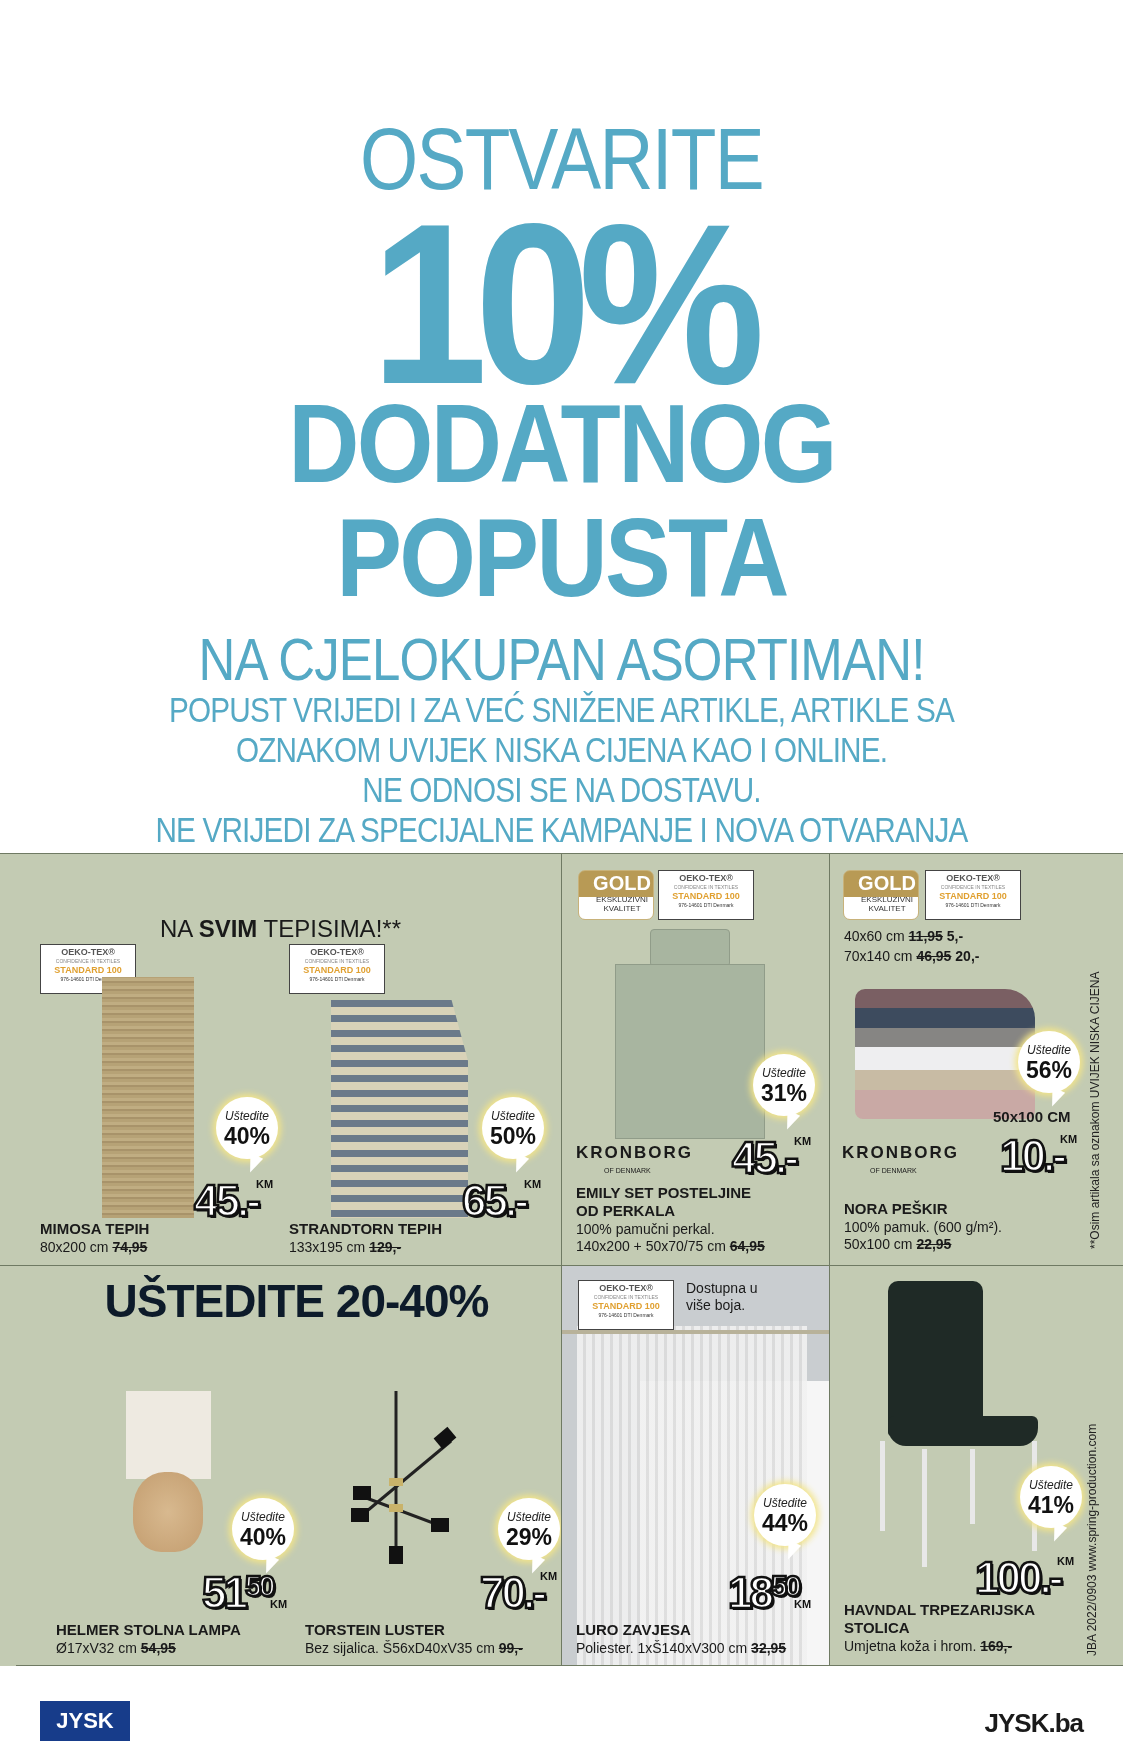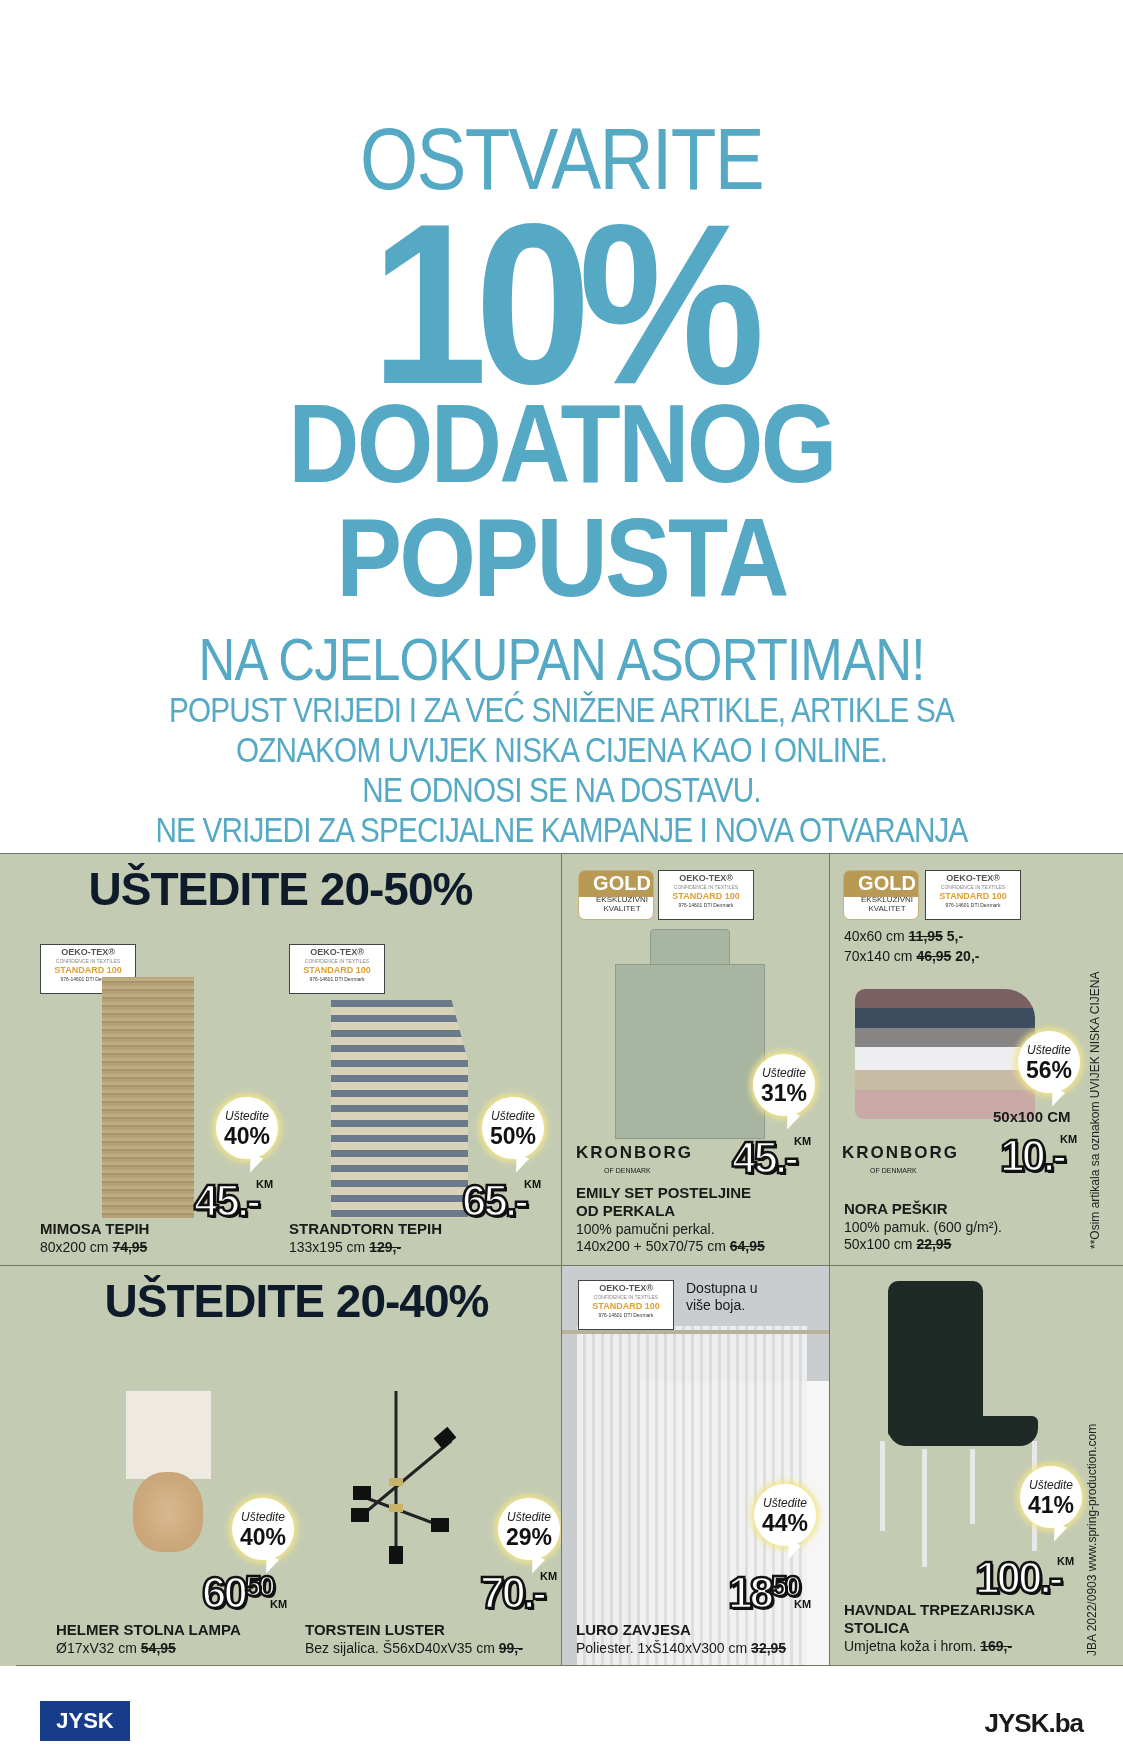--- a/index.html
+++ b/index.html
@@ -79,21 +79,21 @@
   <div class="cjelokupan">NA CJELOKUPAN ASORTIMAN!</div>
   <div class="note" style="top:690px">POPUST VRIJEDI I ZA VEĆ SNIŽENE ARTIKLE, ARTIKLE SA</div>
   <div class="note" style="top:730px">OZNAKOM UVIJEK NISKA CIJENA KAO I ONLINE.</div>
   <div class="note" style="top:770px">NE ODNOSI SE NA DOSTAVU.</div>
   <div class="note" style="top:810px">NE VRIJEDI ZA SPECIJALNE KAMPANJE I NOVA OTVARANJA</div>
 </div>
 
 <div class="grid">
 
   <div class="cell c-rugs">
-    <div class="sec-title" style="top:8px">UŠTEDITE 20-50%</div>
+    <div class="sec-sub" style="top:61px"><span>NA </span><b>SVIM</b><span> TEPISIMA!**</span></div>
 
     <div class="oeko" style="left:40px;top:90px">
       <div class="o1">OEKO-TEX®</div>
         <div class="o2">CONFIDENCE IN TEXTILES</div>
         <div class="o3">STANDARD 100</div>
         <div class="o4">976-14601 DTI Denmark</div>
     </div>
     <div class="img rug1" style="left:102px;top:123px;width:92px;height:241px"></div>
     <div class="bubble" style="left:216px;top:243px">
         <div class="b1">Uštedite</div>
@@ -183,21 +183,21 @@
 
   <div class="cell c-lamps">
     <div class="sec-title" style="top:8px">UŠTEDITE 20-40%</div>
 
     <div class="img shade" style="left:110px;top:125px;width:85px;height:88px"></div>
     <div class="img lampbase" style="left:117px;top:206px;width:70px;height:80px"></div>
     <div class="bubble" style="left:216px;top:232px">
         <div class="b1">Uštedite</div>
         <div class="b2">40%</div>
       </div>
-    <div class="price" style="left:186px;top:305px"><span>60</span><sup>50</sup><span class="cur" style="left:68px;top:28px">KM</span></div>
+    <div class="price" style="left:186px;top:305px"><span>51</span><sup>50</sup><span class="cur" style="left:68px;top:28px">KM</span></div>
     <div class="prod-name" style="left:40px;top:355px">HELMER STOLNA LAMPA</div>
     <div class="prod-desc" style="left:40px;top:374px"><span>Ø17xV32 cm</span> <s>54,95</s></div>
 
     <svg class="img" style="left:315px;top:120px" width="130" height="180">
       <line x1="65" y1="5" x2="65" y2="175" stroke="#222" stroke-width="3"></line>
       <line x1="30" y1="130" x2="120" y2="55" stroke="#222" stroke-width="3"></line>
       <line x1="30" y1="110" x2="110" y2="140" stroke="#222" stroke-width="3"></line>
       <rect x="105" y="45" width="18" height="14" fill="#111" transform="rotate(-40 114 52)"></rect>
       <rect x="20" y="122" width="18" height="14" fill="#111"></rect>
       <rect x="22" y="100" width="18" height="14" fill="#111"></rect>

